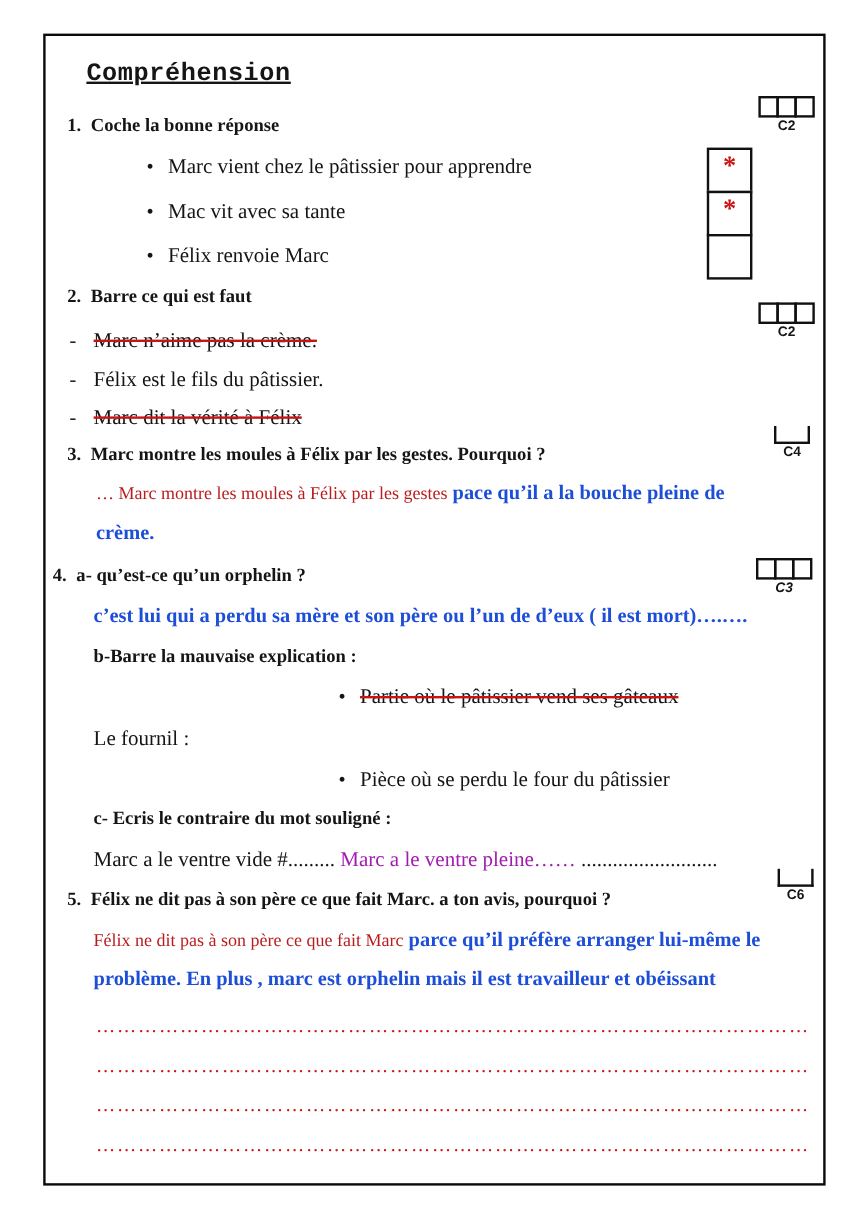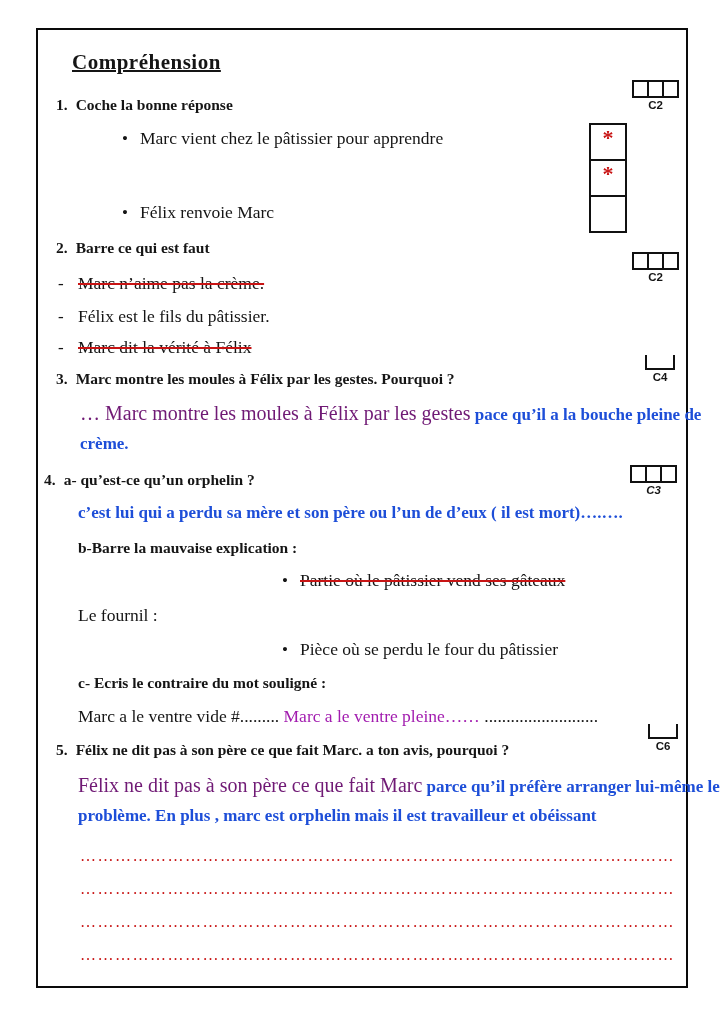--- a/index.html
+++ b/index.html
@@ -1,25 +1,25 @@
 <!DOCTYPE html>
 <html><head>
 <meta charset="utf-8">
 <style>
   html,body{margin:0;padding:0;background:#fff;}
   .page{position:relative;width:720px;height:1019px;background:#ffffff;
         font-family:"Liberation Serif", serif;color:#151515;overflow:hidden;}
   .frame{position:absolute;left:36px;top:28px;width:648px;height:956px;border:2px solid #0a0a0a;}
   .abs{position:absolute;white-space:nowrap;line-height:1.2;}
-  .title{font-size:21px;font-weight:bold;text-decoration:underline;text-decoration-thickness:2px;letter-spacing:.5px;}
+  .title{font-size:21px;font-weight:bold;text-decoration:underline;text-decoration-thickness:2px;letter-spacing:.5px;font-family:Liberation Mono, monospace;}
   .qhead{font-size:15.5px;font-weight:bold;}
   .qnum{font-weight:bold;margin-right:8px;}
   .body17{font-size:17.5px;}
   .red{color:#a21caf;}
-  .red-small{font-size:20px;color:#701a75;}
+  .red-small{font-size:15px;color:#b91c1c;}
   .red-big{font-size:17px;color:#1d4ed8;font-weight:bold;}
   .strike{text-decoration:line-through;text-decoration-color:#c81414;text-decoration-thickness:2px;}
   .bullet{display:inline-block;width:18px;font-size:17px;}
   .dash{display:inline-block;width:20px;font-size:17px;}
   
   .marks{text-align:center;}
   .cells{display:flex;}
   .cell{width:13px;height:14px;border:2px solid #111;margin-left:-2px;}
   .cell:first-child{margin-left:0;}
   .ucell{width:26px;height:13px;border:2px solid #111;border-top:none;margin:0 auto;}
@@ -47,20 +47,23 @@
     </div>
     <div class="mark-label">C2</div>
   </div>
 
   <div class="abs qhead" style="left:56px;top:96px;">
     <span class="qnum">1.</span><span>Coche la bonne réponse</span>
   </div>
 
   <div class="abs body17" style="left:122px;top:128px;">
     <span class="bullet">•</span><span>Marc vient chez le pâtissier pour apprendre</span>
+  </div>
+  <div class="abs body17" style="left:122px;top:166px;">
+    <span class="bullet">•</span><span>Mac vit avec sa tante</span>
   </div>
   <div class="abs body17" style="left:122px;top:202px;">
     <span class="bullet">•</span><span>Félix renvoie Marc</span>
   </div>
 
   <div class="checkstack">
     <div class="checkcell">
         <span class="star">*</span>
       </div>
     <div class="checkcell">

